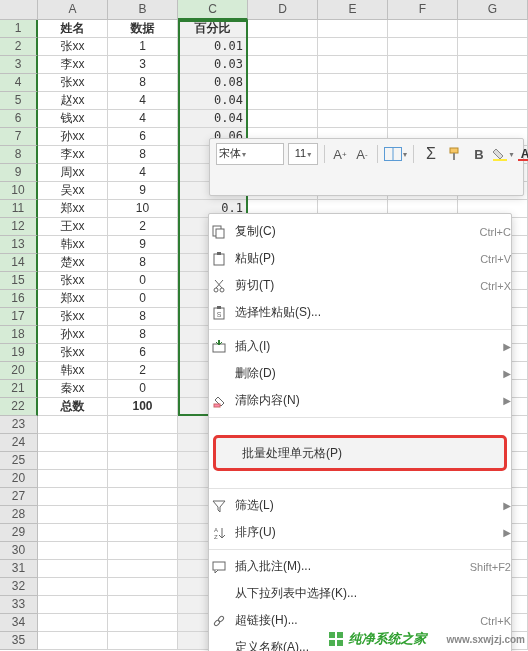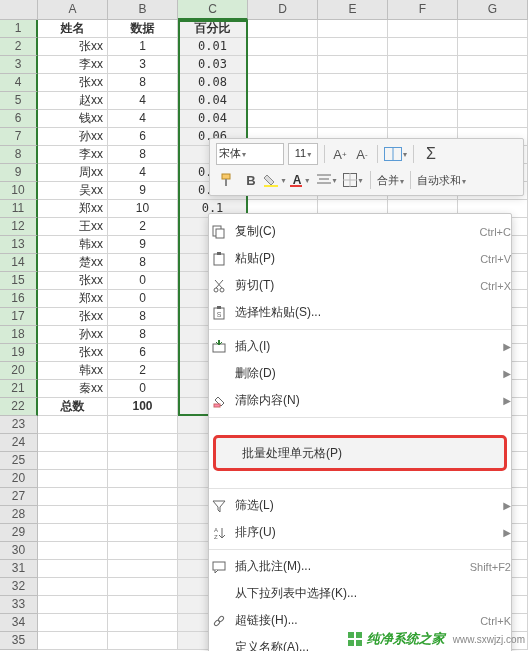--- a/index.html
+++ b/index.html
@@ -8,48 +8,48 @@
 .col-headers{position:absolute;left:38px;top:0;height:20px;display:flex}
 .col-h{width:70px;height:20px;background:#e6e6e6;border-right:1px solid #bfbfbf;border-bottom:1px solid #bfbfbf;box-sizing:border-box;text-align:center;line-height:19px;color:#555}
 .col-h.sel{background:#d6ebd6;border-bottom:2px solid #2e7d32}
 .row-headers{position:absolute;left:0;top:20px;width:38px}
 .row-h{width:38px;height:18px;background:#e6e6e6;border-right:1px solid #bfbfbf;border-bottom:1px solid #bfbfbf;box-sizing:border-box;text-align:center;line-height:17px;color:#555}
 .row-h.sel{background:#d6ebd6;border-right:2px solid #2e7d32}
 .grid{position:absolute;left:38px;top:20px}
 .row{display:flex;height:18px}
 .cell{width:70px;height:18px;border-right:1px solid #d4d4d4;border-bottom:1px solid #d4d4d4;box-sizing:border-box;padding:0 4px;line-height:17px;overflow:hidden;white-space:nowrap;font-size:12px}
 .cell.hdr{font-weight:bold;text-align:center}
-.cell.name{text-align:right}
+.cell.name{text-align:center}
 .cell.num{text-align:center}
-.cell.pct{text-align:center;font-family:Consolas,monospace}
+.cell.pct{text-align:right;font-family:Consolas,monospace}
 .cell.cC{background:#f0f0f0}
 .cell.total-b{font-weight:bold;text-align:center}
 .sel-outline{position:absolute;left:178px;top:20px;width:70px;height:396px;border:2px solid #2e7d32;box-sizing:border-box;pointer-events:none}
-.mini-toolbar{position:absolute;left:209px;top:138px;width:315px;height:58px;background:#f5f5f5;border:1px solid #c8c8c8;border-radius:2px;box-shadow:0 2px 8px rgba(0,0,0,.15);display:flex;flex-direction:column;padding:3px 6px;box-sizing:border-box;gap:2px}
+.mini-toolbar{position:absolute;left:209px;top:138px;width:315px;height:58px;background:#f5f5f5;border:1px solid #c8c8c8;border-radius:2px;box-shadow:0 2px 8px rgba(0,0,0,.15);display:flex;padding:3px 6px;box-sizing:border-box;gap:2px}
 .mt-row{display:flex;align-items:center;gap:4px;height:24px}
 .mt-font{width:62px;height:20px;border:1px solid #c0c0c0;background:#fff;font-size:11px;padding:0 2px;line-height:18px}
 .mt-size{width:28px;height:20px;border:1px solid #c0c0c0;background:#fff;font-size:11px;text-align:center;line-height:18px}
 .mt-btn{min-width:18px;height:20px;display:flex;align-items:center;justify-content:center;font-size:13px;color:#555;cursor:pointer}
 .mt-sep{width:1px;height:18px;background:#ccc;margin:0 2px}
 .mt-iconbtn{min-width:22px;height:22px;display:flex;align-items:center;justify-content:center;cursor:pointer}
 .mt-merge{font-size:11px;color:#444}
 .mt-sum{font-size:11px;color:#444}
 .dd{font-size:8px;color:#777;margin-left:1px}
 .ctx-menu{position:absolute;left:208px;top:213px;width:302px;background:#fff;border:1px solid #c8c8c8;box-shadow:0 3px 10px rgba(0,0,0,.2);border-radius:2px;padding:4px 0}
 .ctx-item{display:flex;align-items:center;height:27px;padding:0 0;cursor:pointer;font-size:12px;color:#333}
 .ctx-icon{width:20px;display:flex;justify-content:center;color:#666;font-size:13px}
 .ctx-label{flex:1;padding-left:6px}
 .ctx-shortcut{color:#888;font-size:11px}
 .ctx-arrow{color:#888;font-size:10px;margin-left:4px}
 .ctx-sep{height:1px;background:#e2e2e2;margin:3px 0}
 .ctx-highlight-wrap{border:3px solid #e53935;border-radius:5px;margin:17px 4px;background:#f3f3f3}
 .ctx-highlight-wrap .ctx-item{height:30px}
 .watermark{position:absolute;right:3px;bottom:3px;display:flex;align-items:center;gap:4px;font-size:13px;color:#30a030;font-style:italic;font-weight:bold}
 .wm-icon{width:16px;height:16px}
-.wm-url{font-size:10px;color:#888;font-style:normal;font-weight:normal;margin-left:4px}
+.wm-url{font-size:10px;color:#888;font-style:normal;font-weight:bold;margin-left:16px}
 svg{display:block}
 </style>
 </head>
 <body>
 
 <div class="sheet">
 
   <div class="corner"></div>
 
   <div class="col-headers" id="col-headers">

